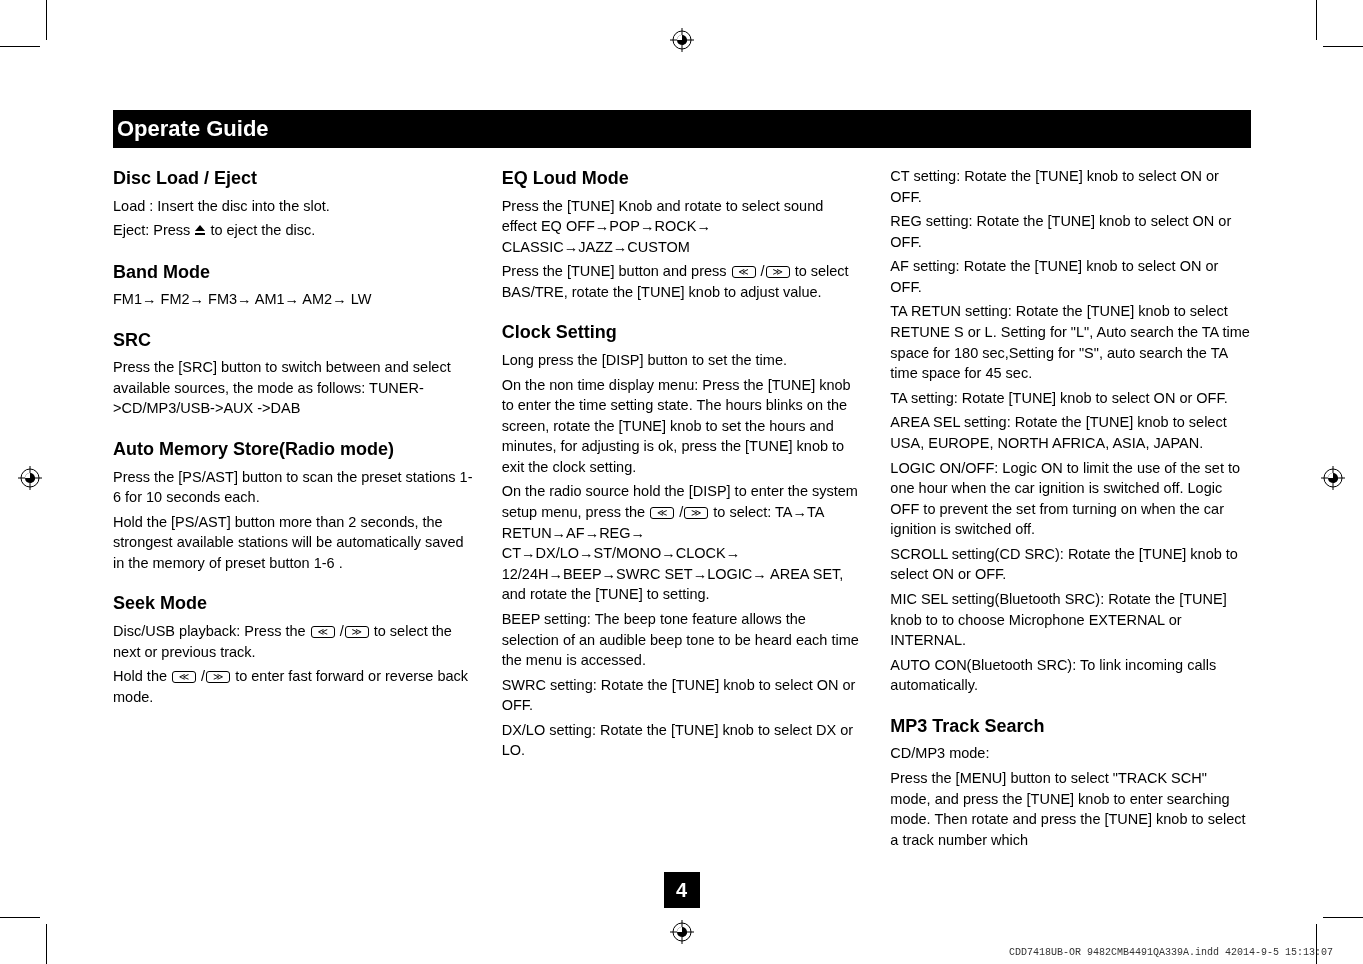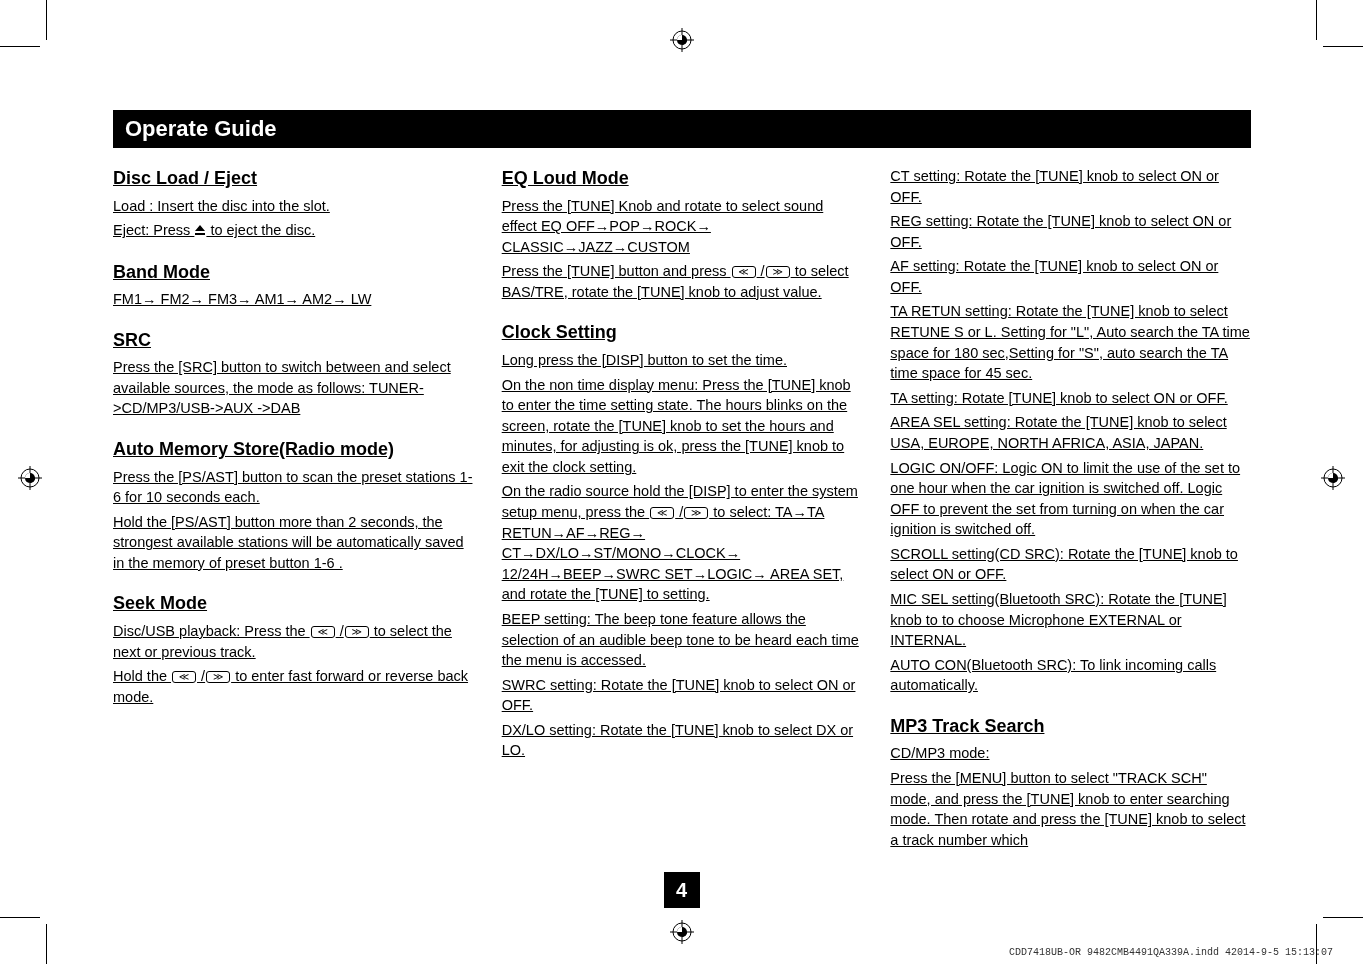--- a/index.html
+++ b/index.html
@@ -36,27 +36,26 @@
     position: absolute;
     top: 110px;
     left: 113px;
     width: 1138px;
   }
   .section-bar {
     background: #000;
     color: #fff;
     font-weight: bold;
     font-size: 22px;
-    padding: 6px 12px;
+    padding: 6px 4px;
     margin-bottom: 18px;
   }
   .cols {
     display: flex;
     gap: 28px;
-    text-decoration: underline;
   }
   .col {
     flex: 1;
     font-size: 14.5px;
     line-height: 1.42;
   }
   h3.heading {
     font-weight: bold;
     font-size: 18px;
     margin-top: 18px;

